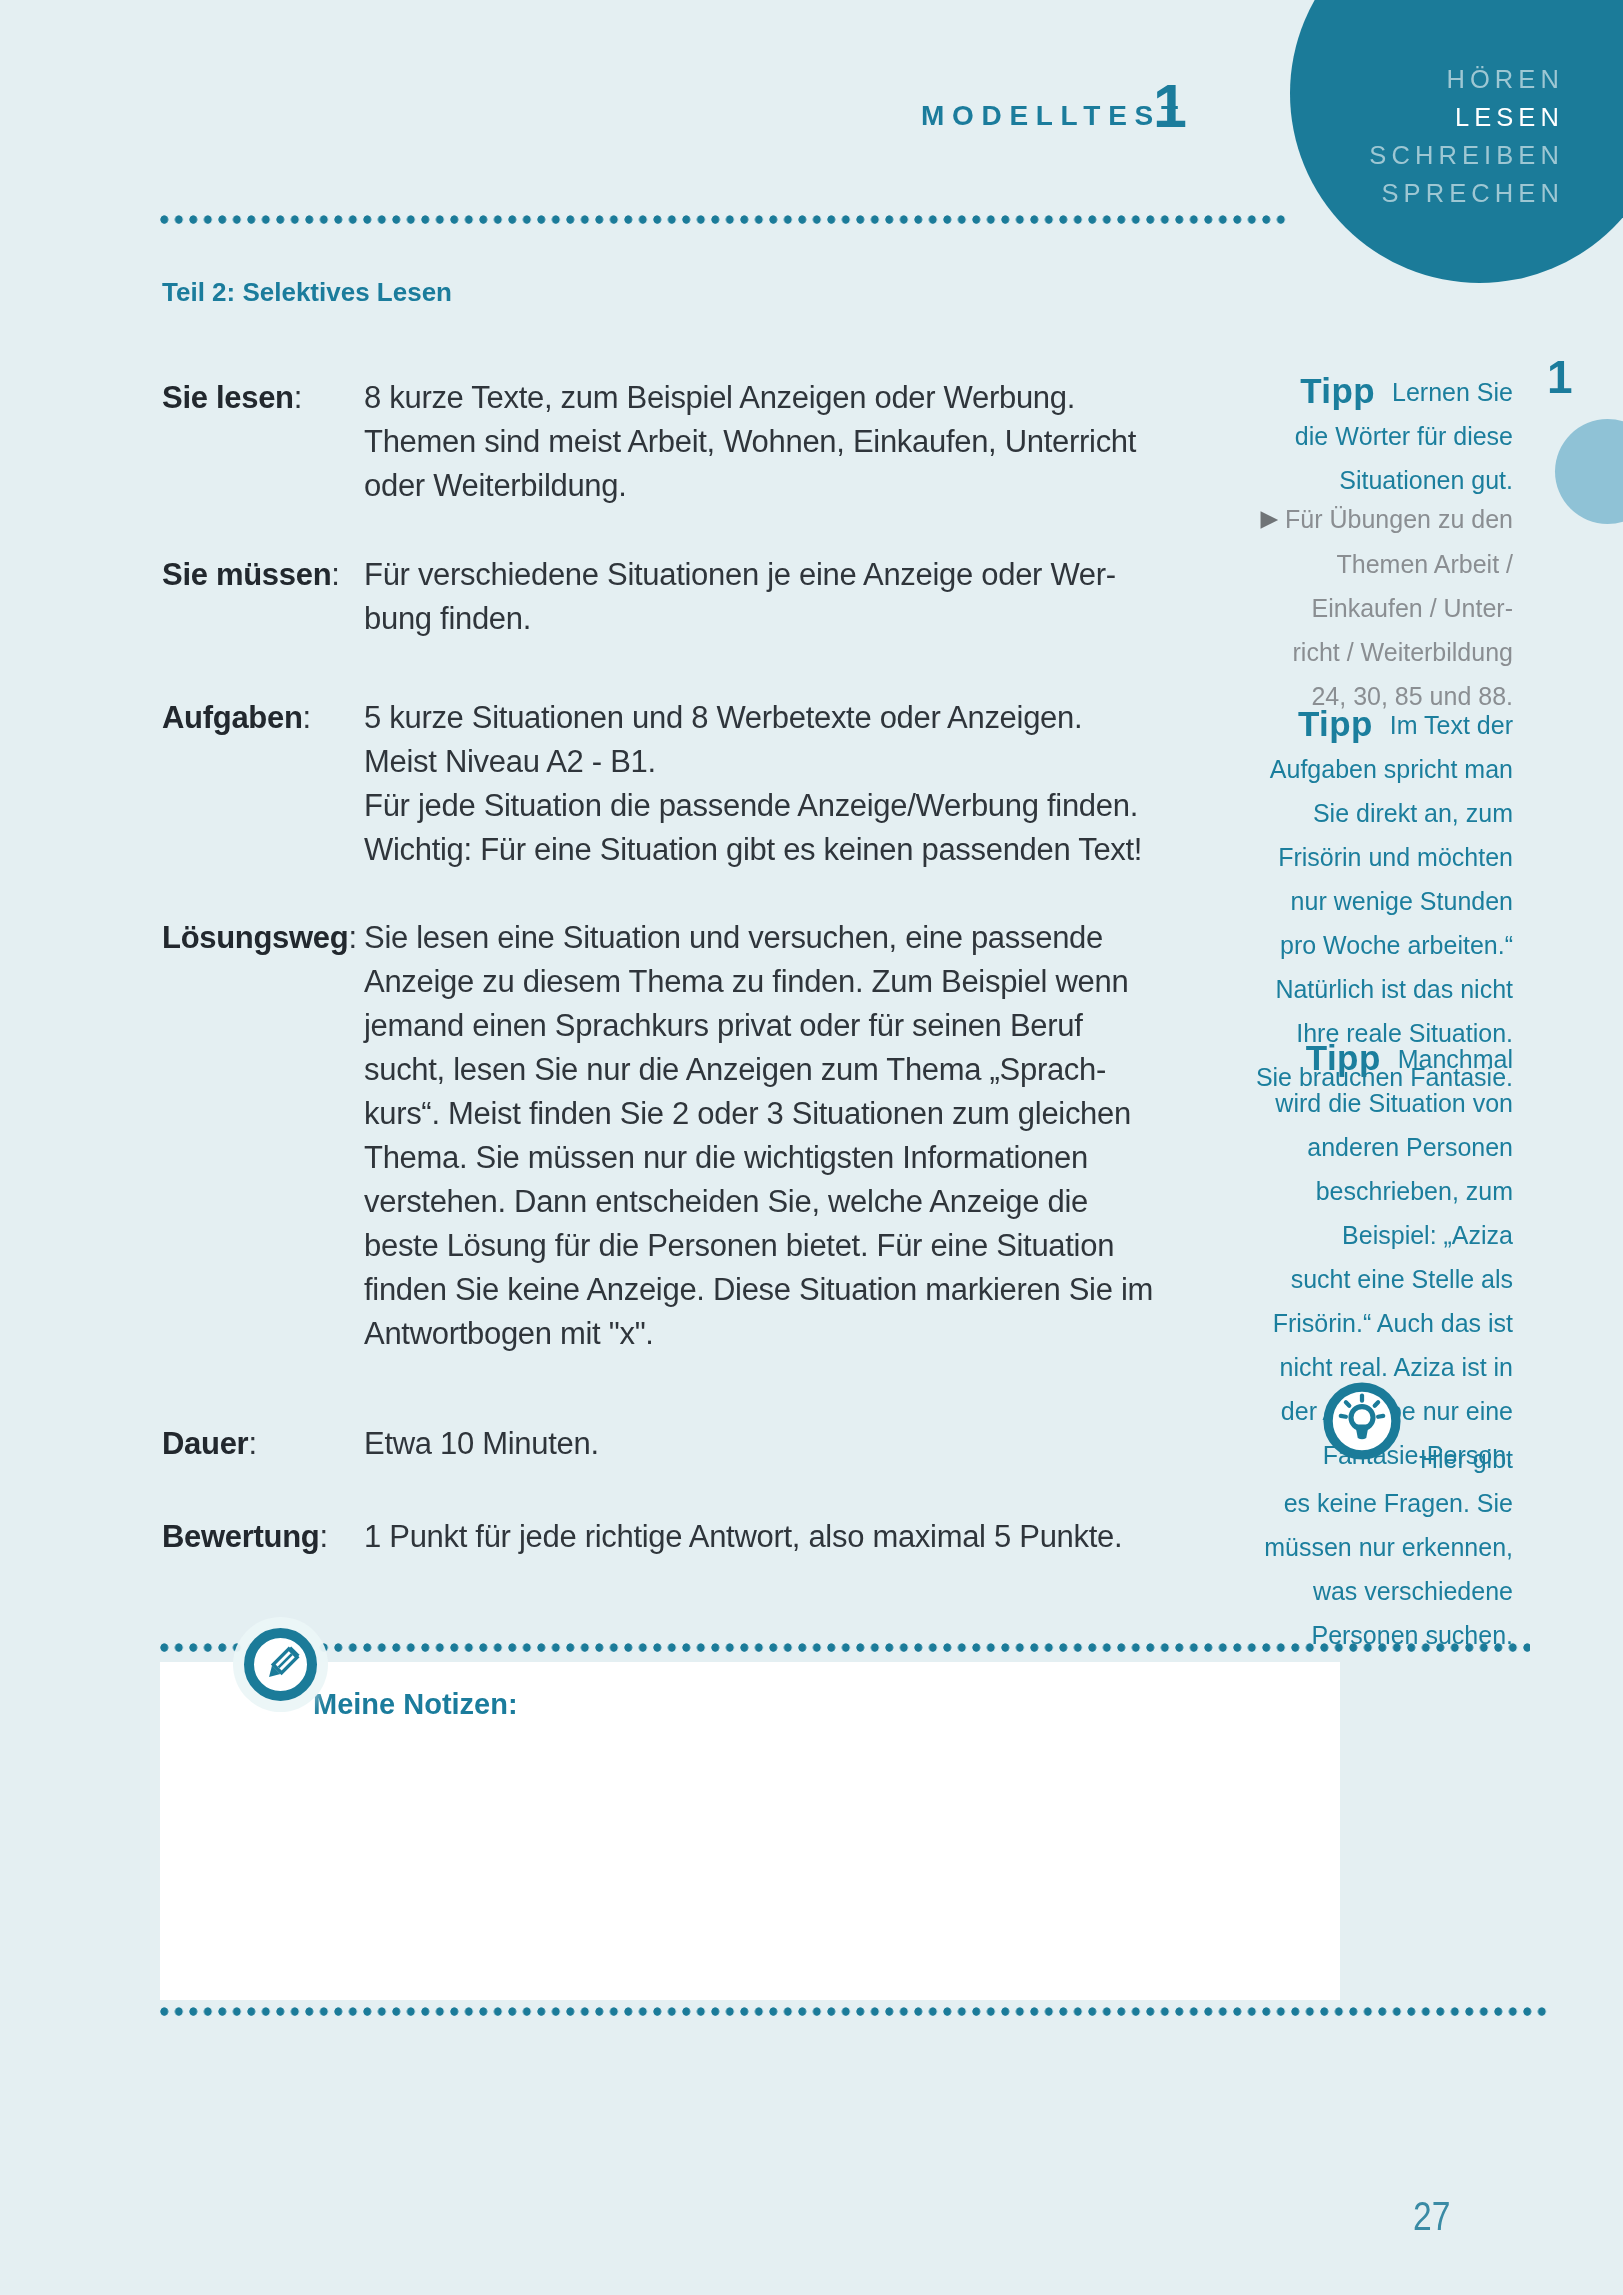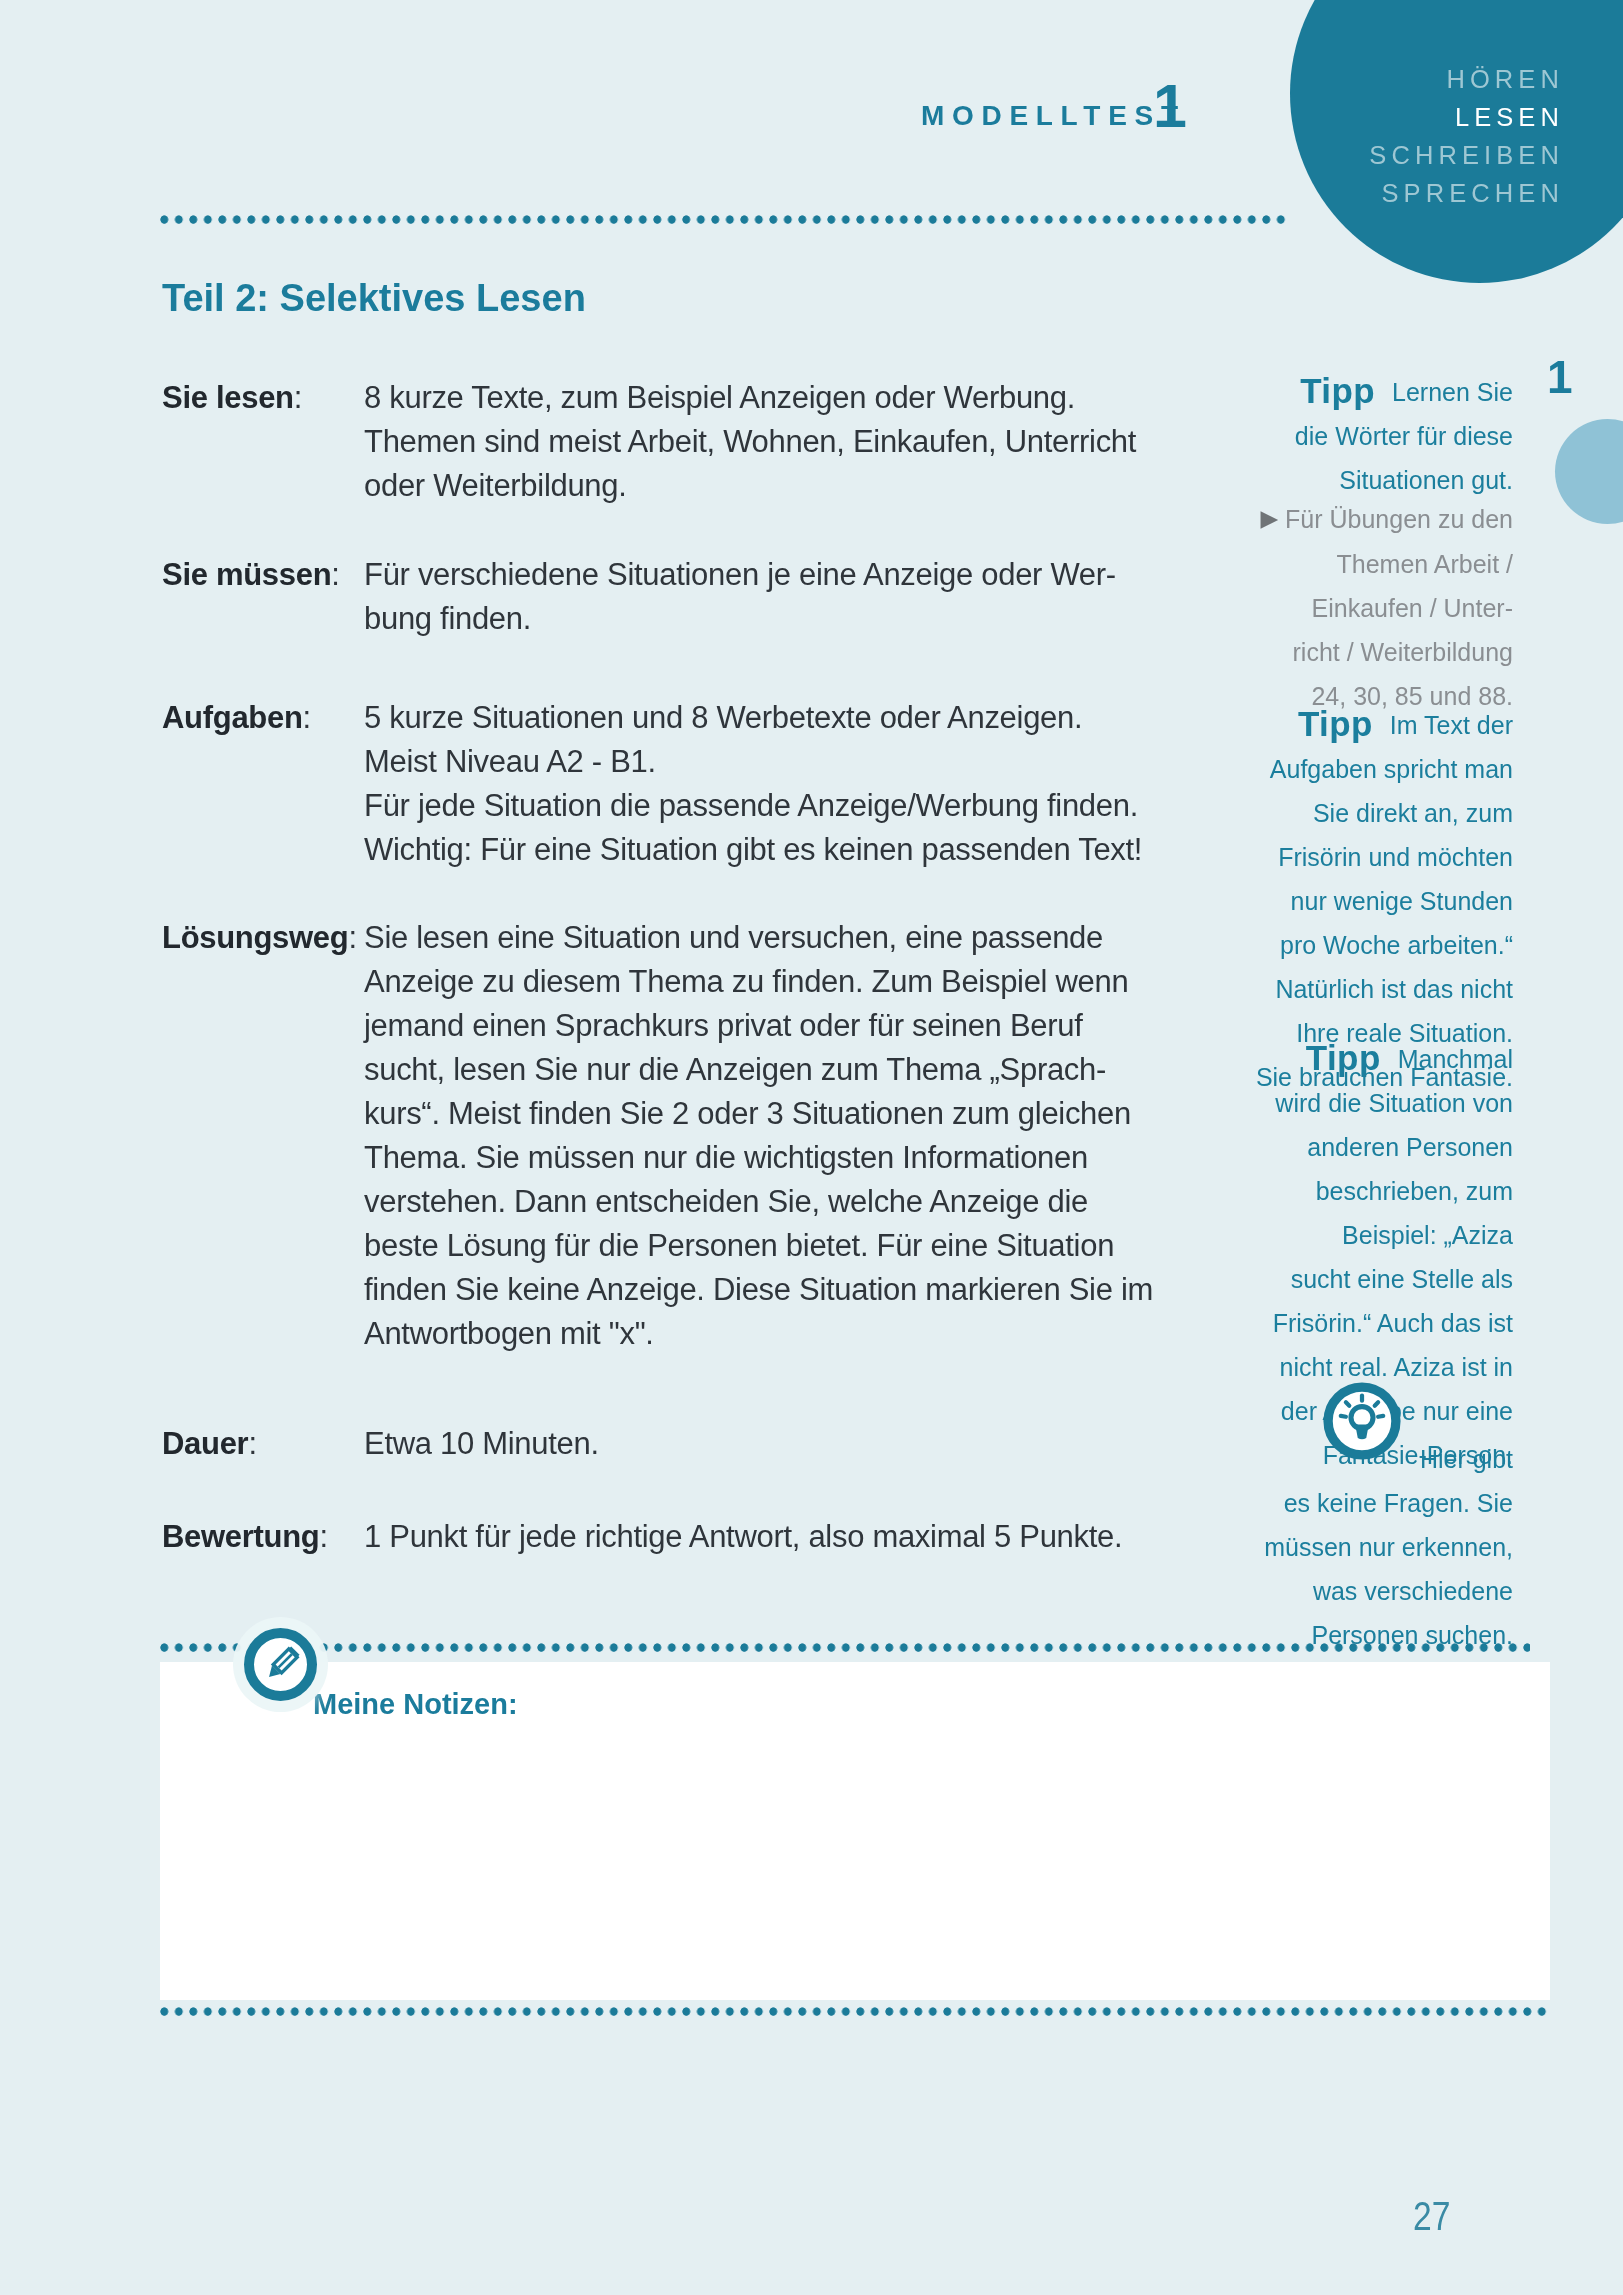--- a/index.html
+++ b/index.html
@@ -16,21 +16,21 @@
   .skills .active{color:#ffffff;font-weight:normal;}
   
   .modelltest{position:absolute;left:921px;top:100px;font-size:28px;font-weight:bold;letter-spacing:7.7px;color:#1b7c9c;}
   .big-one{position:absolute;left:1153px;top:71px;font-size:61px;font-weight:bold;color:#1b7c9c;}
   
   .dotline{position:absolute;height:8.5px;background-image:radial-gradient(circle at 4.3px 4.3px,#1b7b99 3.6px,rgba(27,123,153,0) 4.3px);background-size:14.5px 8.5px;background-repeat:repeat-x;}
   .dot-top{left:160px;top:215px;width:1128px;}
   .dot-mid{left:160px;top:1643px;width:1370px;}
   .dot-bottom{left:160px;top:2007px;width:1388px;}
   
-  .title{position:absolute;left:162px;top:277px;font-size:38px;font-weight:bold;color:#1b7c9c;}
+  .title{position:absolute;left:162px;top:277px;font-size:26px;font-weight:bold;color:#1b7c9c;}
   
   .row{position:absolute;left:162px;font-size:31px;letter-spacing:-0.3px;}
   .row .label{position:absolute;left:0;top:0;font-weight:bold;line-height:44px;white-space:nowrap;color:#22282e;}
   .row .label .colon{font-weight:normal;color:#2f353b;}
   .row .content{position:absolute;left:202px;top:0;width:901px;}
   .ln{line-height:44px;white-space:nowrap;}
   
   .side{position:absolute;right:110px;width:357px;text-align:right;font-size:25px;line-height:34px;color:#1b7e9d;}
   .tip-word{font-weight:bold;font-size:35px;letter-spacing:0.4px;margin-right:17px;vertical-align:-1.7px;}
   .side .ln{white-space:nowrap;}
@@ -39,21 +39,21 @@
   .tab-one{position:absolute;left:1547px;top:350px;font-size:46px;font-weight:bold;color:#1b7c9c;}
   .light-circle{position:absolute;left:1555px;top:419px;width:105px;height:105px;border-radius:50%;background:#8fc2d6;}
   .bulb-wrap{position:absolute;left:1323px;top:1382px;width:78px;height:78px;}
   
   .pencil-badge{
     position:absolute;left:244px;top:1628px;width:53px;height:53px;background:#ffffff;
     border:10.2px solid #1b7b99;border-radius:50%;display:flex;align-items:center;justify-content:center;
     box-shadow:0 0 0 11px rgba(235,245,247,0.95), 0 15.3px 17px rgba(255,255,255,0.95);
     z-index:3;
   }
-  .notes-box{position:absolute;left:160px;top:1662px;width:1390px;height:338px;background:#ffffff;}
+  .notes-box{position:absolute;left:160px;top:1662px;width:1180px;height:338px;background:#ffffff;}
   .notes-title{position:absolute;left:153px;top:25.5px;font-size:29px;font-weight:bold;color:#1b7c9c;}
   .page-num{position:absolute;left:1413px;top:2193px;font-size:41px;color:#3a8ba5;transform:scaleX(0.82);transform-origin:left top;}
 </style>
 </head>
 <body>
 
 <div class="page">
 
   <div class="dark-circle"></div>
   <div class="skills">

